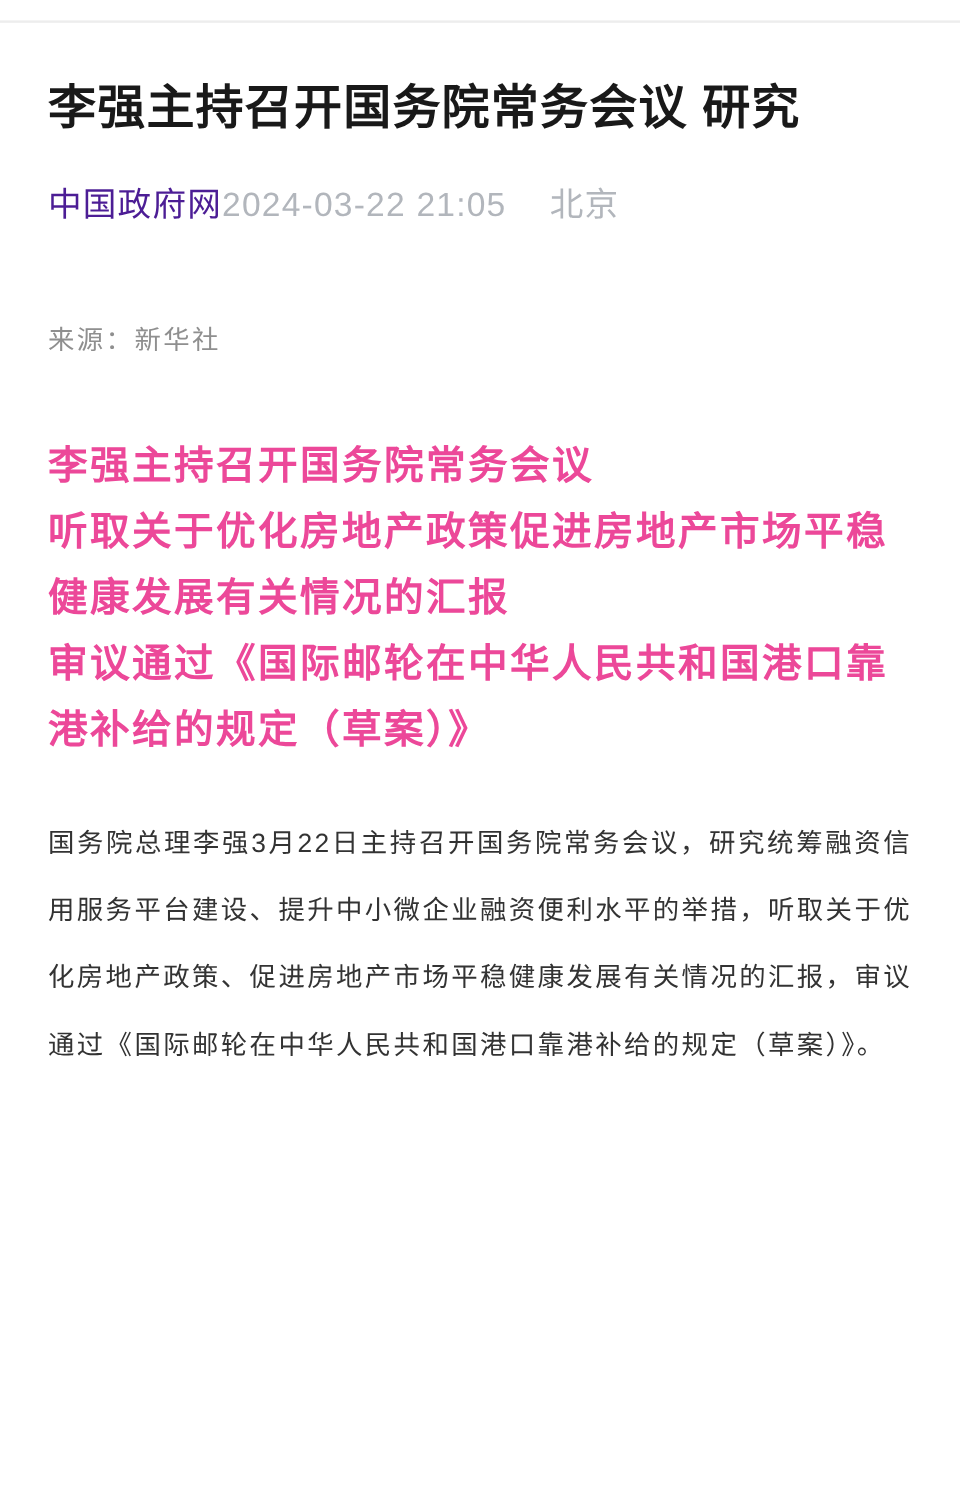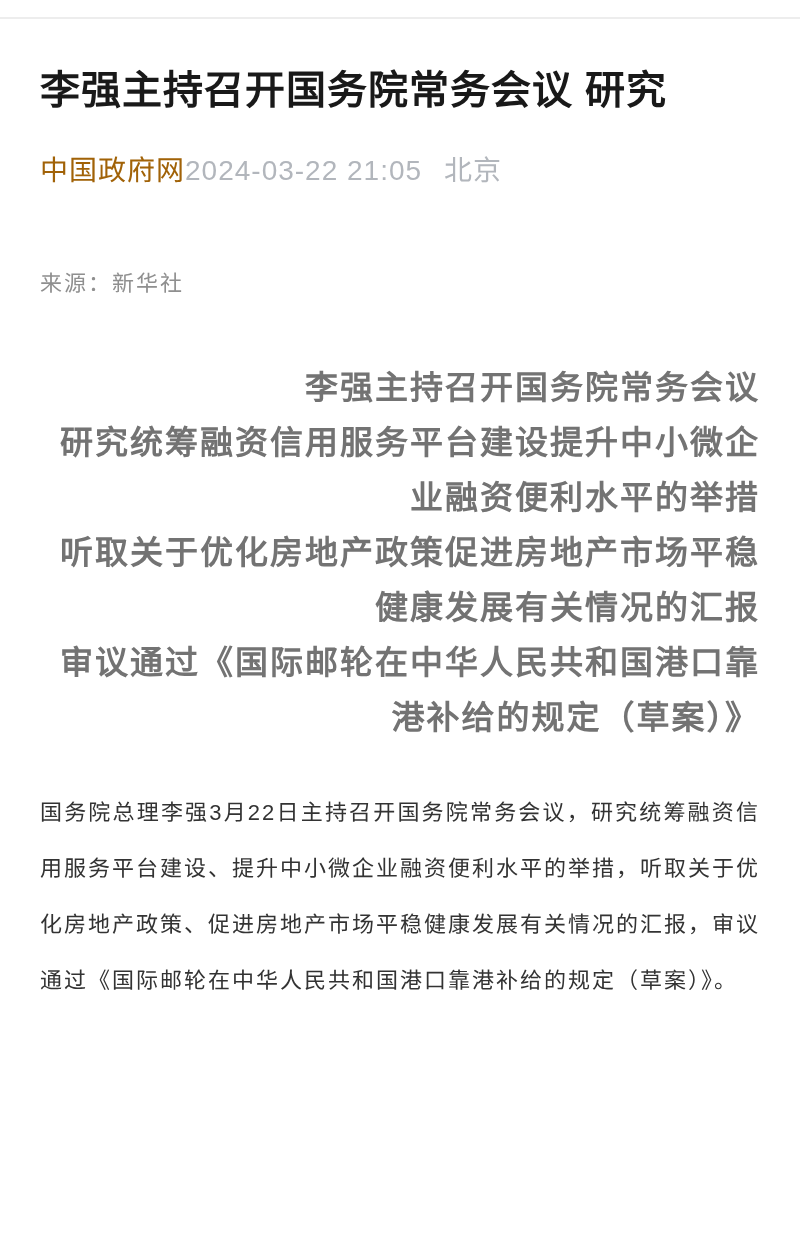--- a/index.html
+++ b/index.html
@@ -34,44 +34,44 @@
   }
   .title .title-line { display: block; }
   .meta-row {
     margin-top: 32px;
     font-size: 28px;
     line-height: 40px;
     letter-spacing: 1px;
     white-space: nowrap;
   }
   .account-link {
-    color: #a16207;
+    color: #4c1d95;
     text-decoration: none;
     cursor: pointer;
   }
   .meta-gray { color: #b2b6bc; }
   .meta-datetime { }
-  .meta-location { margin-left: 22px; }
+  .meta-location { margin-left: 36px; }
   .source-line {
     margin: 72px 0 0 0;
     font-size: 22px;
     line-height: 42px;
     color: #8f8f8f;
     letter-spacing: 2px;
   }
   .highlights {
     margin-top: 55px;
   }
   .highlights p {
     margin: 0;
-    text-align: right;
+    text-align: left;
     font-size: 33px;
     line-height: 55px;
     font-weight: bold;
-    color: #737373;
+    color: #ec4899;
     letter-spacing: 2px;
   }
   .body-text {
     margin: 40px 0 0 0;
     font-size: 22px;
     line-height: 56px;
     color: #333333;
     letter-spacing: 2px;
     text-align: justify;
     word-break: break-all;
@@ -90,21 +90,20 @@
     </h1>
 
     <div class="meta-row">
       <a class="account-link">中国政府网</a><span class="meta-gray meta-datetime">2024-03-22 21:05</span><span class="meta-gray meta-location">北京</span>
     </div>
 
     <p class="source-line">来源：新华社</p>
 
     <section class="highlights">
       <p>李强主持召开国务院常务会议</p>
-      <p>研究统筹融资信用服务平台建设提升中小微企业融资便利水平的举措</p>
       <p>听取关于优化房地产政策促进房地产市场平稳健康发展有关情况的汇报</p>
       <p>审议通过《国际邮轮在中华人民共和国港口靠港补给的规定（草案）》</p>
     </section>
 
     <p class="body-text">国务院总理李强3月22日主持召开国务院常务会议，研究统筹融资信用服务平台建设、提升中小微企业融资便利水平的举措，听取关于优化房地产政策、促进房地产市场平稳健康发展有关情况的汇报，审议通过《国际邮轮在中华人民共和国港口靠港补给的规定（草案）》。</p>
 
   </article>
 </div>
 
 </body></html>

